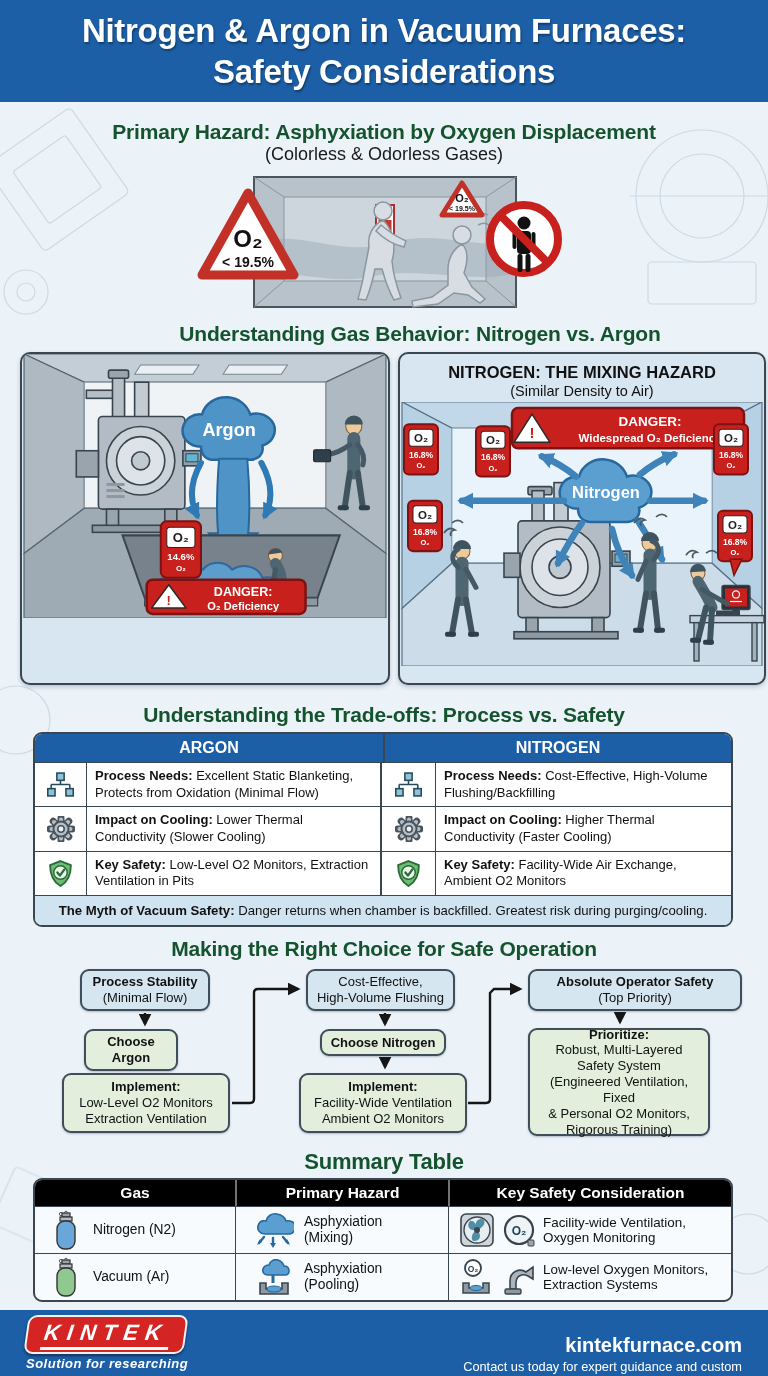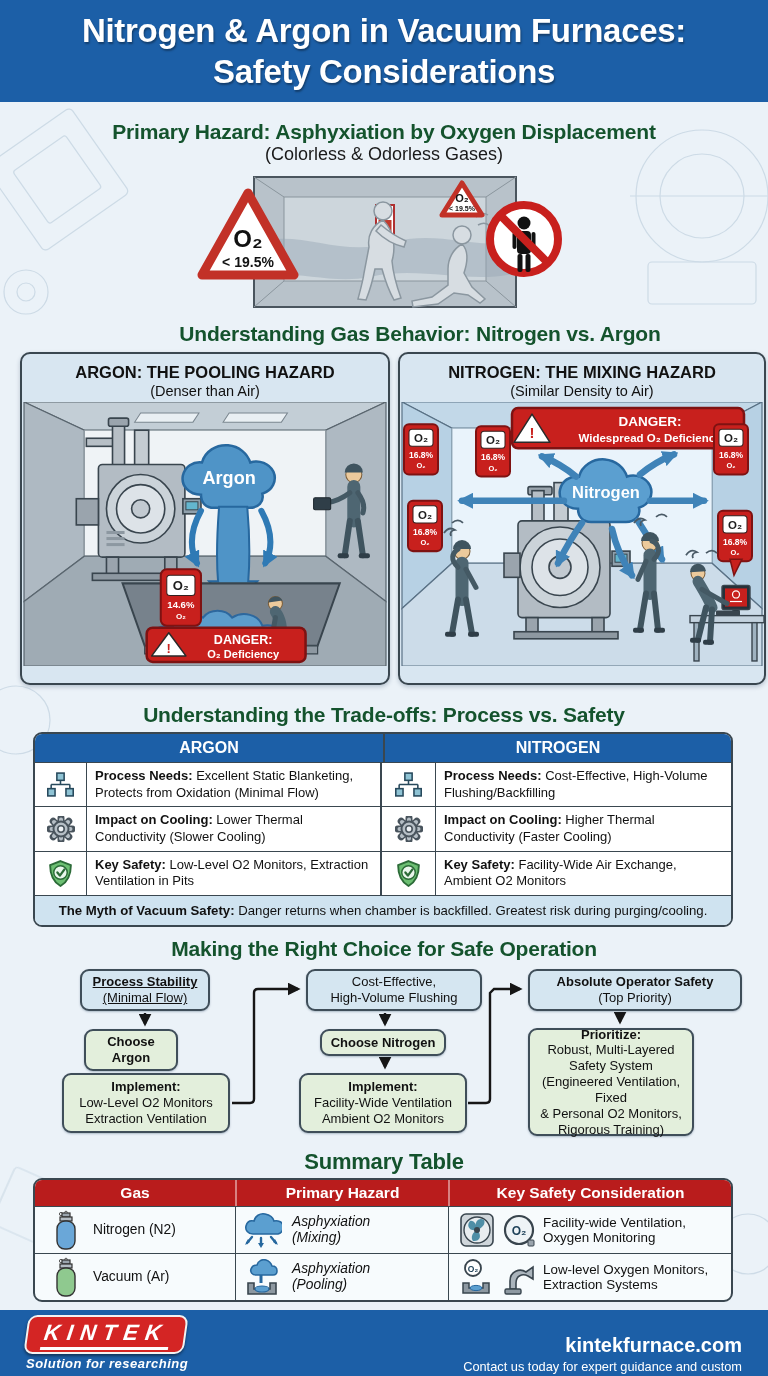--- a/index.html
+++ b/index.html
@@ -55,28 +55,28 @@
           box-shadow:0 1px 2px rgba(30,60,90,.3);}
   .fc-blue{background:#d5e6f1;}
   .fc-green{background:#e3efdc;}
   .fc-b{font-weight:bold;}
   .fc-svg{position:absolute;inset:0;pointer-events:none;}
   
   .sec5{top:1145px;height:160px;}
   .sec5 .h2{margin-top:4px;font-size:22px;}
   .st{position:absolute;left:33px;top:33px;width:700px;border:2px solid #3a4750;border-radius:9px;
       overflow:hidden;background:#f7fbfd;box-sizing:border-box;}
-  .st-head{display:grid;grid-template-columns:200px 213px 283px;background:#b91c1c;}
+  .st-head{display:grid;grid-template-columns:200px 213px 283px;background:#000000;}
   .st-head div{color:#fff;font-weight:bold;font-size:15.5px;text-align:center;padding:4px 0;}
   .st-head div+div{border-left:2px solid rgba(255,255,255,.45);}
   .st-row{display:grid;grid-template-columns:200px 213px 283px;border-top:1.8px solid #3a4750;height:46px;}
   .st-cell{display:flex;align-items:center;gap:10px;font-size:13.8px;line-height:1.15;}
   .st-cell+.st-cell{border-left:1.8px solid #3a4750;}
   .st-gas{padding-left:20px;gap:16px;}
-  .st-haz{padding-left:6px;font-style:italic;}
+  .st-haz{padding-left:18px;}
   .st-safe{padding-left:10px;gap:7px;font-size:13.4px;}
   
   .ftr{position:absolute;top:1310px;left:0;width:768px;height:66px;background:#1c5fa7;z-index:2;
        display:flex;align-items:center;justify-content:space-between;padding:0 26px;box-sizing:border-box;}
   .logo-badge{display:inline-block;background:#d42524;border:2px solid #f2f2f2;border-radius:9px;
        padding:3px 14px 6px;transform:skewX(-8deg);box-shadow:0 2px 3px rgba(0,0,0,.45);}
   .logo-text{color:#fff;font-weight:bold;font-style:italic;font-size:22px;letter-spacing:7px;
        border-bottom:3px solid #fff;padding:0 2px 2px;}
   .tagline{color:#fff;font-weight:bold;font-style:italic;font-size:13px;margin-top:2px;letter-spacing:.5px;}
   .ftr-right{text-align:right;color:#fff;}
@@ -167,24 +167,20 @@
         <rect x="345.5" y="81" width="5" height="18" rx="2" fill="#111"></rect>
         <line x1="321" y1="43" x2="367" y2="89" stroke="#c8201d" stroke-width="8"></line>
       </g>
     </svg>
   </section>
 
   <section class="sec2">
     <div class="h2">Understanding Gas Behavior: Nitrogen vs. Argon</div>
 
     <div class="panel panel-argon">
-      <div class="panel-head">
-        <div class="panel-title">ARGON: THE POOLING HAZARD</div>
-        <div class="panel-sub">(Denser than Air)</div>
-      </div>
       <svg class="panel-art" viewBox="0 0 364 262" preserveAspectRatio="none">
         <defs>
           <marker id="arw-a" markerUnits="userSpaceOnUse" markerWidth="16" markerHeight="16" viewBox="0 0 10 10" refX="7" refY="5" orient="auto">
             <path d="M0,0 L10,5 L0,10 Z" fill="#2f7ab5"></path>
           </marker>
         </defs>
         <g>
           <polygon points="2,0 362,0 302,28 62,28" fill="#c3ced6" stroke="#5a666f" stroke-width="1.2"></polygon>
           <polygon points="2,0 62,28 62,153 2,198" fill="#aeb9c2" stroke="#5a666f" stroke-width="1.2"></polygon>
           <polygon points="362,0 302,28 302,153 362,198" fill="#aeb9c2" stroke="#5a666f" stroke-width="1.2"></polygon>
@@ -482,51 +478,51 @@
         <path d="M145,88 L145,99" marker-end="url(#arw-k)"></path>
         <path d="M145,134 L145,142" marker-end="url(#arw-k)"></path>
         <path d="M385,88 L385,99" marker-end="url(#arw-k)"></path>
         <path d="M385,134 L385,142" marker-end="url(#arw-k)"></path>
         <path d="M620,88 L620,97" marker-end="url(#arw-k)"></path>
         <path d="M232,178 L250,178 Q254,178 254,174 L254,68 Q254,64 258,64 L298,64" marker-end="url(#arw-k)"></path>
         <path d="M468,178 L486,178 Q490,178 490,174 L490,68 Q494,64 494,64 L520,64" marker-end="url(#arw-k)"></path>
       </g>
     </svg>
 
-    <div class="fc-box fc-blue" style="left:80px;top:44px;width:130px;height:42px;text-decoration:underline;">
+    <div class="fc-box fc-blue" style="left:80px;top:44px;width:130px;height:42px;">
       <div class="fc-b">Process Stability</div>
       <div>(Minimal Flow)</div>
     </div>
     <div class="fc-box fc-green fc-b" style="left:84px;top:104px;width:94px;height:42px;">
       <div>Choose Argon</div>
     </div>
     <div class="fc-box fc-green" style="left:62px;top:148px;width:168px;height:60px;">
       <div class="fc-b">Implement:</div>
       <div class="pre">Low-Level O2 Monitors
 Extraction Ventilation</div>
     </div>
 
-    <div class="fc-box fc-blue" style="left:306px;top:44px;width:176px;height:42px;">
+    <div class="fc-box fc-blue" style="left:306px;top:44px;width:149px;height:42px;">
       <div class="pre">Cost-Effective,
 High-Volume Flushing</div>
     </div>
     <div class="fc-box fc-green fc-b" style="left:320px;top:104px;width:126px;height:27px;">
       <div>Choose Nitrogen</div>
     </div>
     <div class="fc-box fc-green" style="left:299px;top:148px;width:168px;height:60px;">
       <div class="fc-b">Implement:</div>
       <div class="pre">Facility-Wide Ventilation
 Ambient O2 Monitors</div>
     </div>
 
     <div class="fc-box fc-blue" style="left:528px;top:44px;width:214px;height:42px;">
       <div class="fc-b">Absolute Operator Safety</div>
       <div>(Top Priority)</div>
     </div>
-    <div class="fc-box fc-green" style="left:528px;top:103px;width:166px;height:108px;">
+    <div class="fc-box fc-green" style="left:528px;top:103px;width:182px;height:108px;">
       <div class="fc-b">Prioritize:</div>
       <div class="pre">Robust, Multi-Layered
 Safety System
 (Engineered Ventilation, Fixed
 &amp; Personal O2 Monitors,
 Rigorous Training)</div>
     </div>
   </section>
 
   <section class="sec5">

